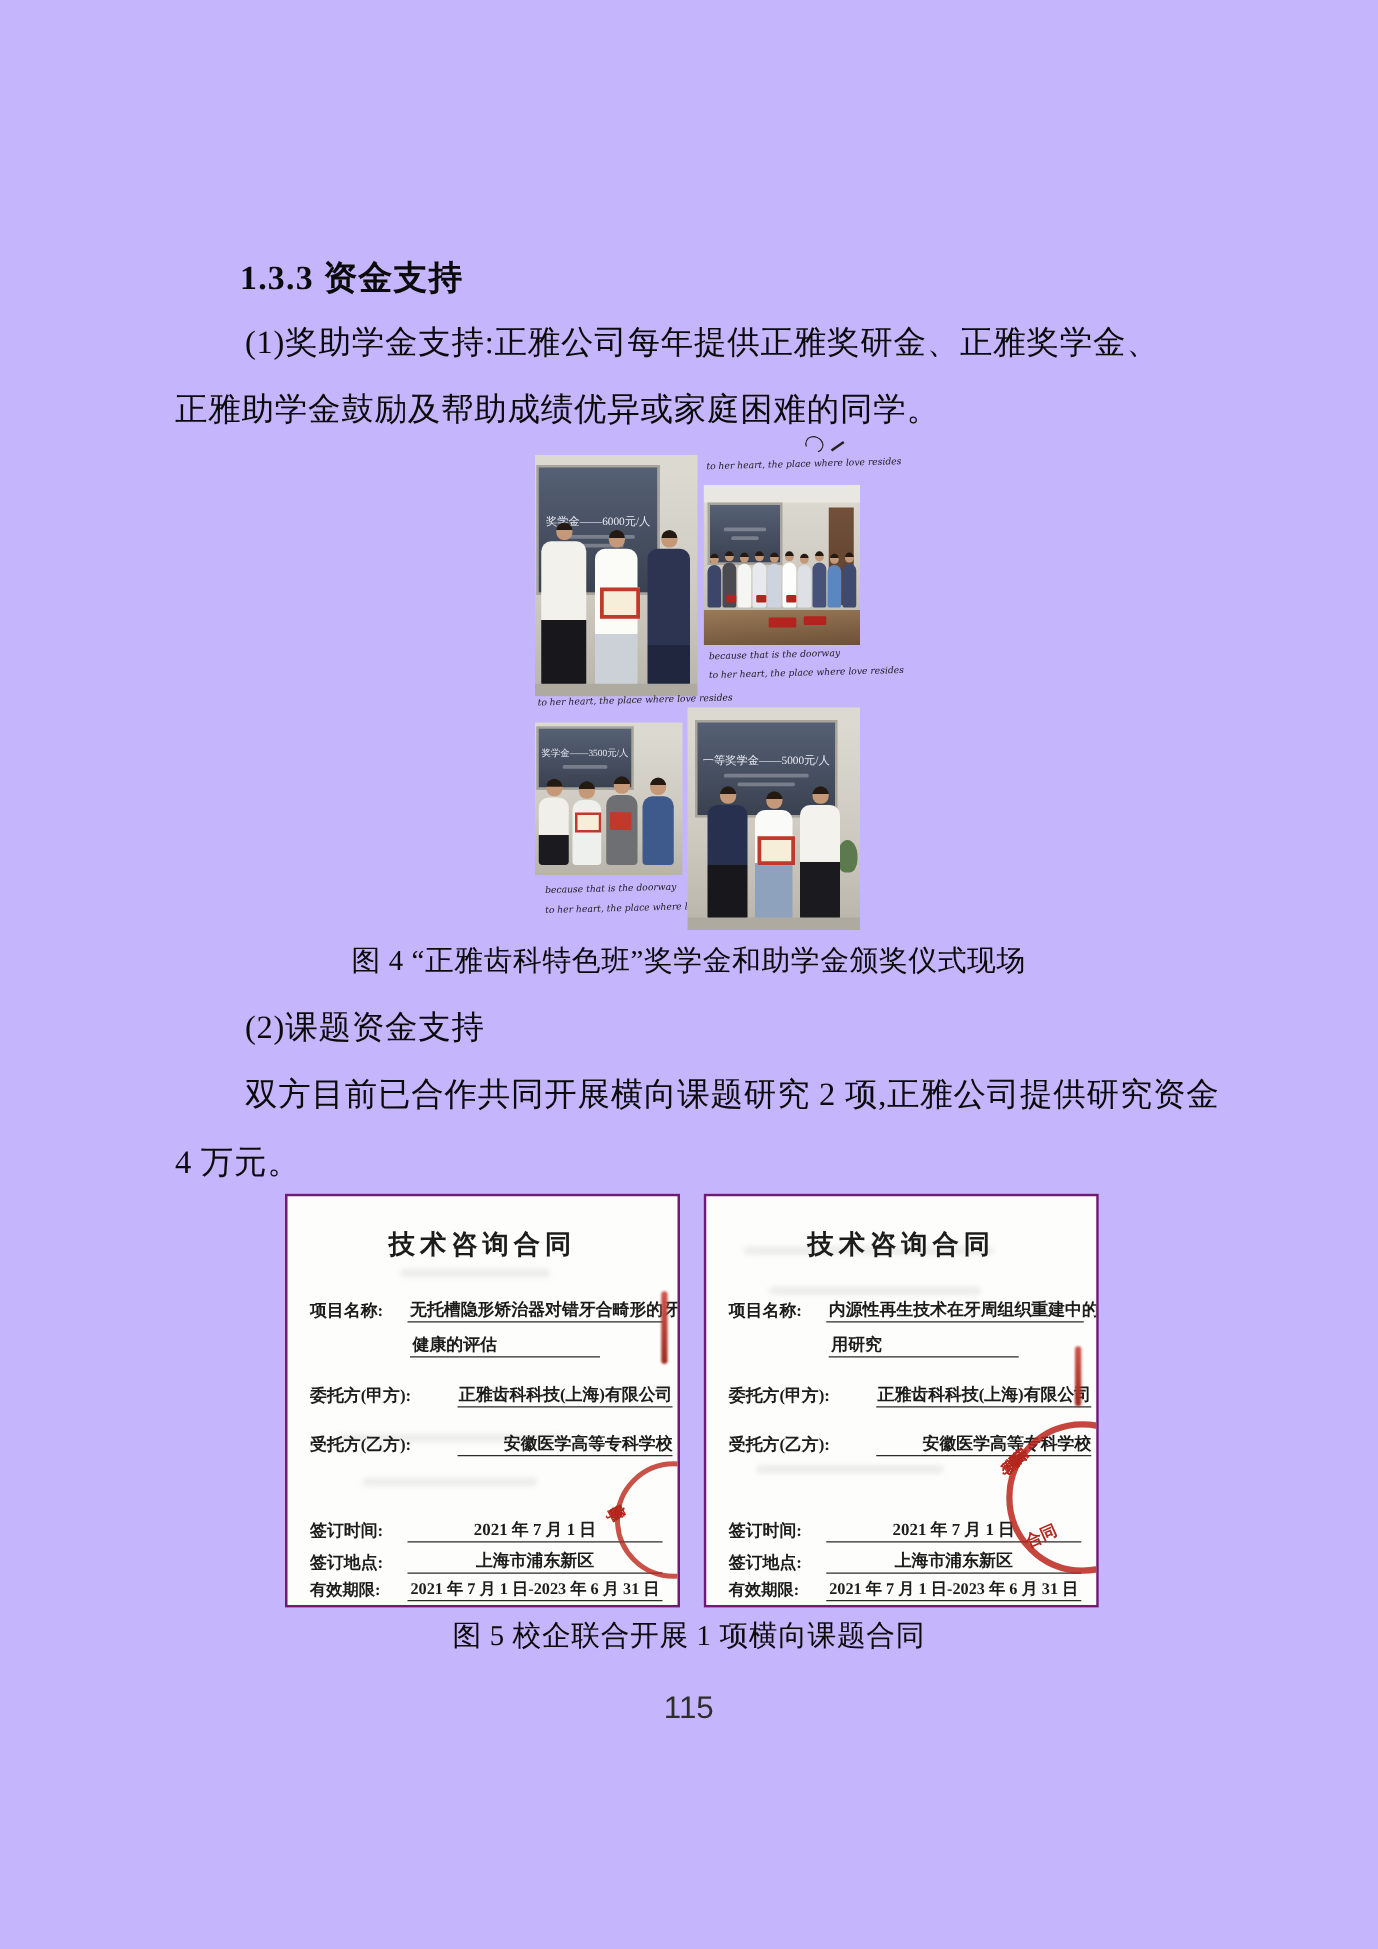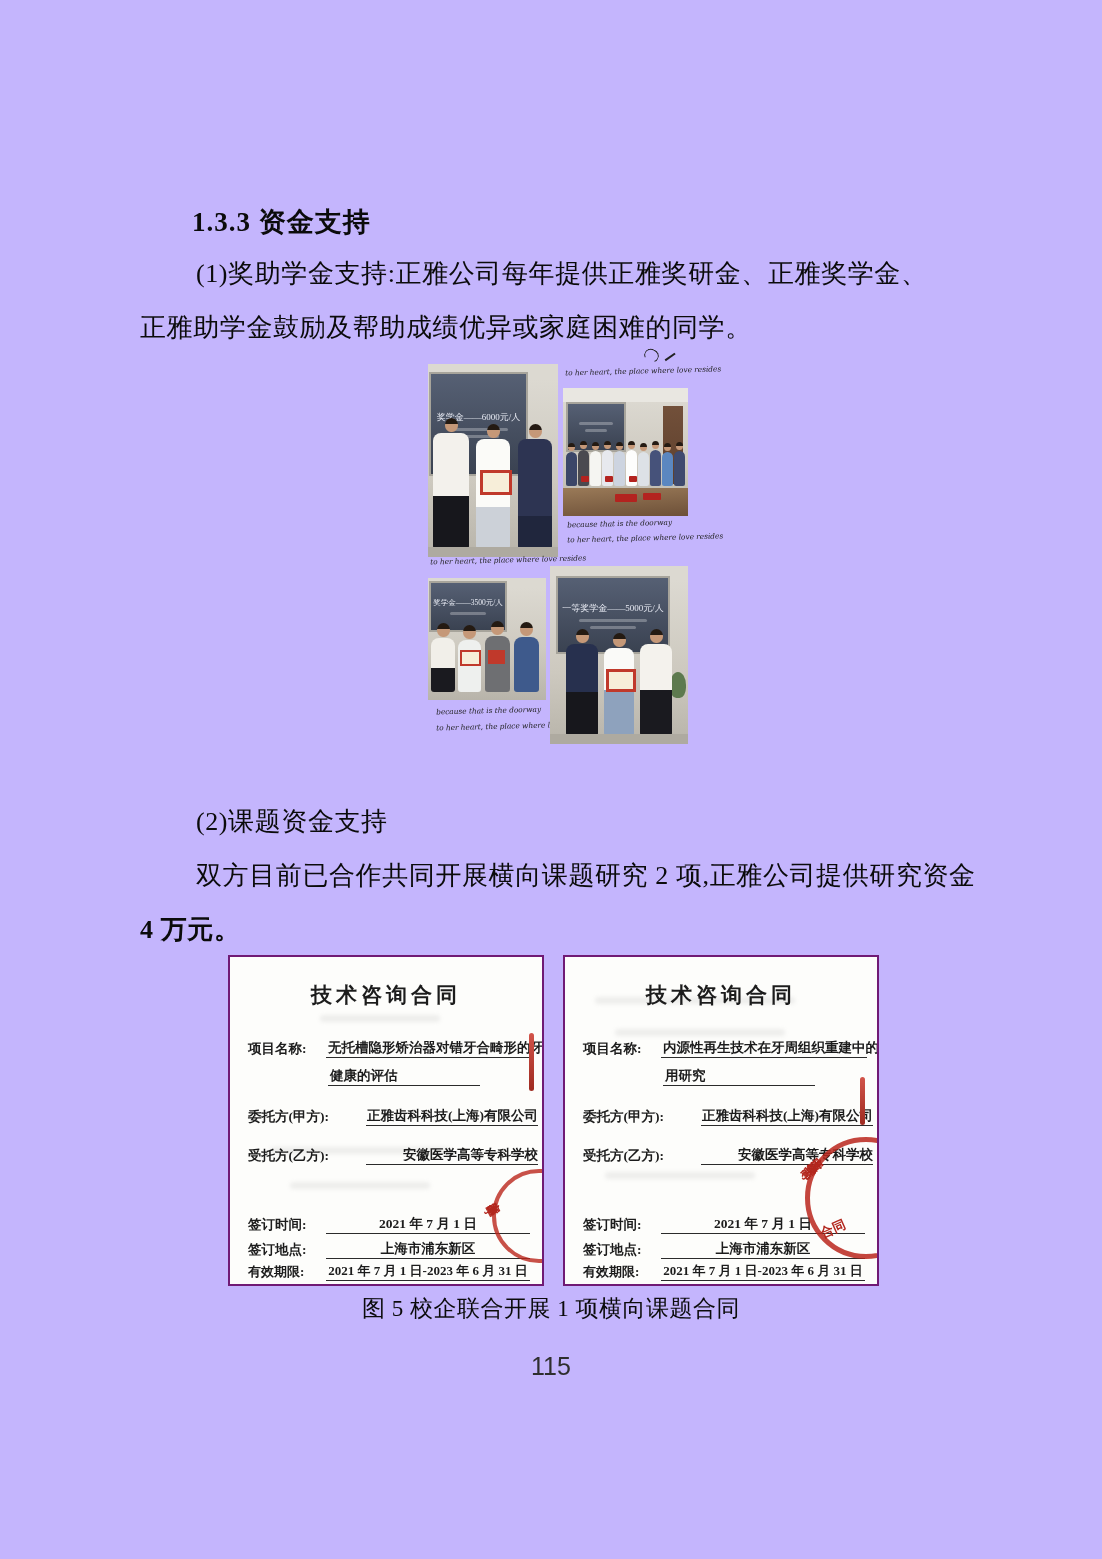--- a/index.html
+++ b/index.html
@@ -6,21 +6,21 @@
   .page{position:relative;width:1102px;height:1559px;background:#c4b5fd;margin:0 auto;
         font-family:"Liberation Serif","DejaVu Serif",serif;color:#0b0b0b;overflow:hidden;}
   .abs{position:absolute;}
   
   .heading{left:192px;top:204px;font-size:27px;font-weight:700;letter-spacing:1px;white-space:nowrap;}
   .bodyline{font-size:26px;letter-spacing:.6px;white-space:nowrap;}
   #p1l1{left:196px;top:256px;}
   #p1l2{left:140px;top:310px;}
   #sub2{left:196px;top:804px;}
   #p2l1{left:196px;top:858px;}
-  #p2l2{left:140px;top:912px;font-weight:bold;}
+  #p2l2{left:140px;top:912px;}
   .caption{left:0;right:0;text-align:center;font-size:23px;letter-spacing:.5px;}
   #cap4{top:753px;}
   #cap5{top:1293px;}
   #pagenum{left:0;right:0;top:1352px;text-align:center;font-family:"Liberation Sans","DejaVu Sans",sans-serif;font-size:25px;color:#2e2e2e;}
   
   .collage{left:428px;top:352px;width:260px;height:392px;}
   .photo{position:absolute;overflow:hidden;background:linear-gradient(#dcd9d1 8%,#cdc9bf 60%,#b8b4aa);}
   #ph1{left:0;top:12px;width:130px;height:193px;}
   #ph2{left:135px;top:36px;width:125px;height:128px;}
   #ph3{left:0;top:226px;width:118px;height:122px;}
@@ -223,20 +223,21 @@
         </span>
       <b class="cert" style="left:56px;bottom:52px;width:24px;height:17px"></b>
       <span class="psn" style="left:90px;width:32px">
         <b class="hd"></b>
           <b class="bd" style="height:92px;background:linear-gradient(#f4f2ed 50%,#1a1a1f 50%)"></b>
         </span>
       <div class="floor"></div>
     </div>
   </div>
 
+  <div class="abs caption" id="cap4">图 4 “正雅齿科特色班”奖学金和助学金颁奖仪式现场</div>
 
   <div class="abs bodyline" id="sub2">(2)课题资金支持</div>
   <div class="abs bodyline" id="p2l1">双方目前已合作共同开展横向课题研究 2 项,正雅公司提供研究资金</div>
   <div class="abs bodyline" id="p2l2">4 万元。</div>
 
   <div class="contract" id="ct1">
     <div class="bleed" style="left:40px;top:190px;width:180px"></div>
     <div class="bleed" style="left:60px;top:225px;width:140px"></div>
     <div class="bleed" style="left:90px;top:58px;width:120px"></div>
     <div class="c-title">技术咨询合同</div>

